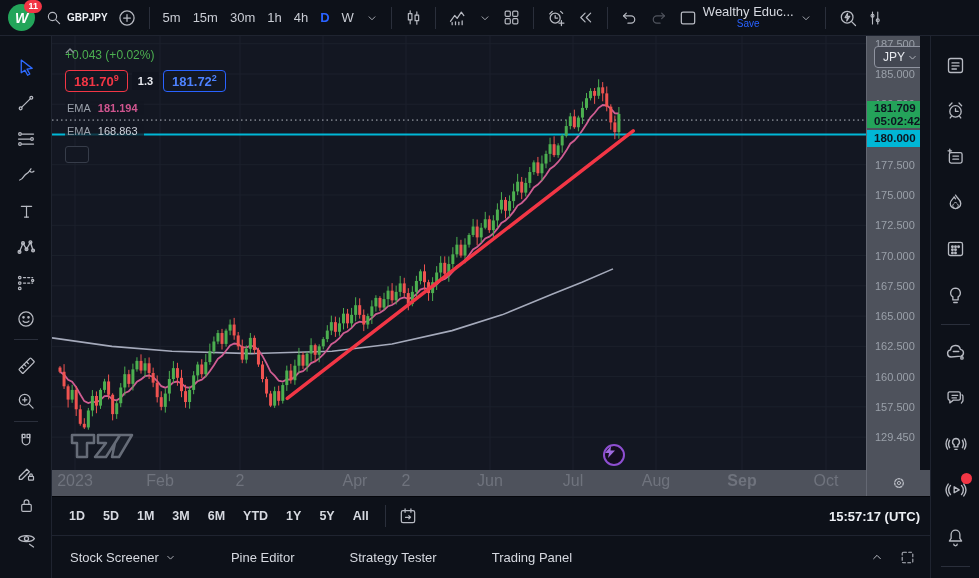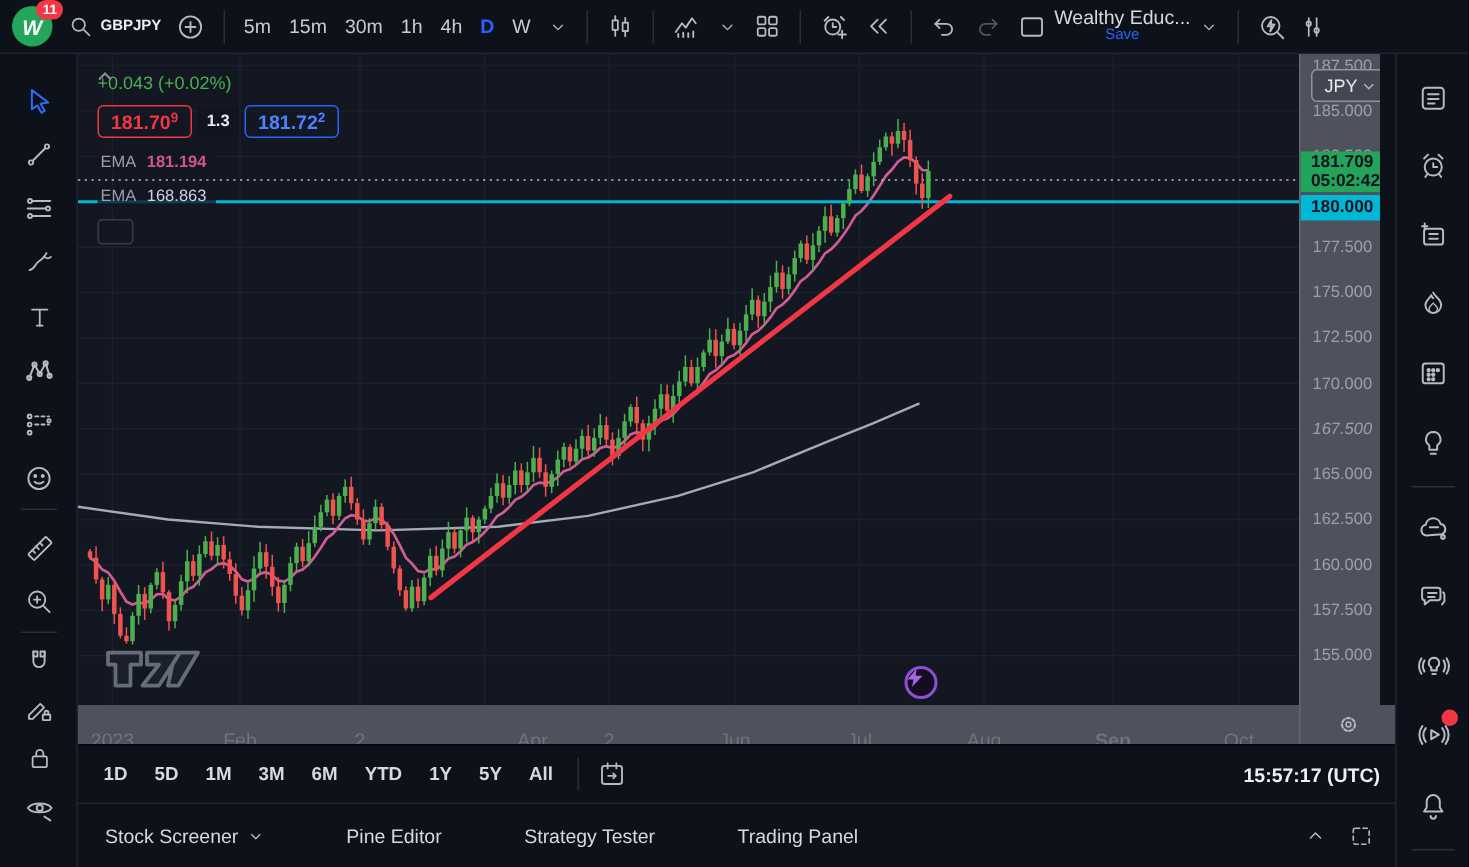--- a/index.html
+++ b/index.html
@@ -73,21 +73,21 @@
   .ptick{position:absolute;left:8px;font-size:11px;color:#9aa0a9;}
   .curr{position:absolute;left:7px;top:10px;width:50px;height:22px;border:1px solid #9094a0;border-radius:4px;
     display:flex;align-items:center;justify-content:space-between;padding:0 5px 0 8px;
     background:#434752;color:#e7e9ee;font-size:12px;cursor:pointer;}
   .plabel{position:absolute;left:0;width:64px;text-align:left;padding-left:7px;font-weight:bold;
     color:#0d1420;z-index:4;}
   .plast{top:65px;height:27px;background:#24a35a;font-size:11.5px;line-height:13px;padding-top:1px;}
   .plevel{top:94px;height:17px;background:#00b7d6;font-size:11.5px;line-height:17px;}
   
   .taxis{position:absolute;left:52px;top:470px;width:878px;height:26px;background:#4e525c;z-index:10;cursor:ew-resize;}
-  .ttick{position:absolute;top:16px;font-size:13px;color:#6f737d;transform:translateX(-50%);}
+  .ttick{position:absolute;top:2px;font-size:16px;color:#6f737d;transform:translateX(-50%);}
   .tcorner{position:absolute;left:814px;top:0;width:64px;height:26px;border-left:1px solid #646873;
     display:flex;align-items:center;justify-content:center;color:#c3c6cd;cursor:pointer;}
   
   .rbar{position:absolute;left:52px;top:496px;width:878px;height:39px;background:#0d1119;
     border-top:1px solid #05070c;display:flex;align-items:center;z-index:10;}
   .rng{font-size:12.5px;font-weight:bold;color:#d6d9e0;padding:0 9px;cursor:pointer;}
   .clock{margin-left:auto;margin-right:10px;font-size:13px;font-weight:bold;color:#eceff4;cursor:pointer;}
   
   .sbar{position:absolute;left:52px;top:535px;width:878px;height:43px;background:#0d1119;
     border-top:1px solid #1f2430;display:flex;align-items:center;z-index:10;}
@@ -751,26 +751,26 @@
   <div class="paxis">
     <div id="ptick-list">
         <div class="ptick" style="top: 1.74px;">187.500</div>
         <div class="ptick" style="top: 32px;">185.000</div>
         <div class="ptick" style="top: 62.26px;">182.500</div>
         <div class="ptick" style="top: 92.52px;">180.000</div>
         <div class="ptick" style="top: 122.78px;">177.500</div>
         <div class="ptick" style="top: 153.04px;">175.000</div>
         <div class="ptick" style="top: 183.3px;">172.500</div>
         <div class="ptick" style="top: 213.56px;">170.000</div>
-        <div class="ptick" style="top: 243.82px; font-style: italic;">167.500</div>
+        <div class="ptick" style="top: 243.82px;">167.500</div>
         <div class="ptick" style="top: 274.08px;">165.000</div>
         <div class="ptick" style="top: 304.34px;">162.500</div>
         <div class="ptick" style="top: 334.6px;">160.000</div>
         <div class="ptick" style="top: 364.86px;">157.500</div>
-        <div class="ptick" style="top: 395.12px;">155.000</div>
+        <div class="ptick" style="top: 395.12px;">129.450</div>
       </div>
     <div class="curr">
       <span>JPY</span>
       <span class="icon">
           <svg width="11" height="11" viewBox="0 0 24 24" fill="none" stroke="currentColor" stroke-width="1.5" stroke-linecap="round" stroke-linejoin="round">
             <path d="M6 9.5 L12 15.5 L18 9.5" stroke-width="2"></path>
           </svg>
         </span>
     </div>
     <div class="plabel plast">

